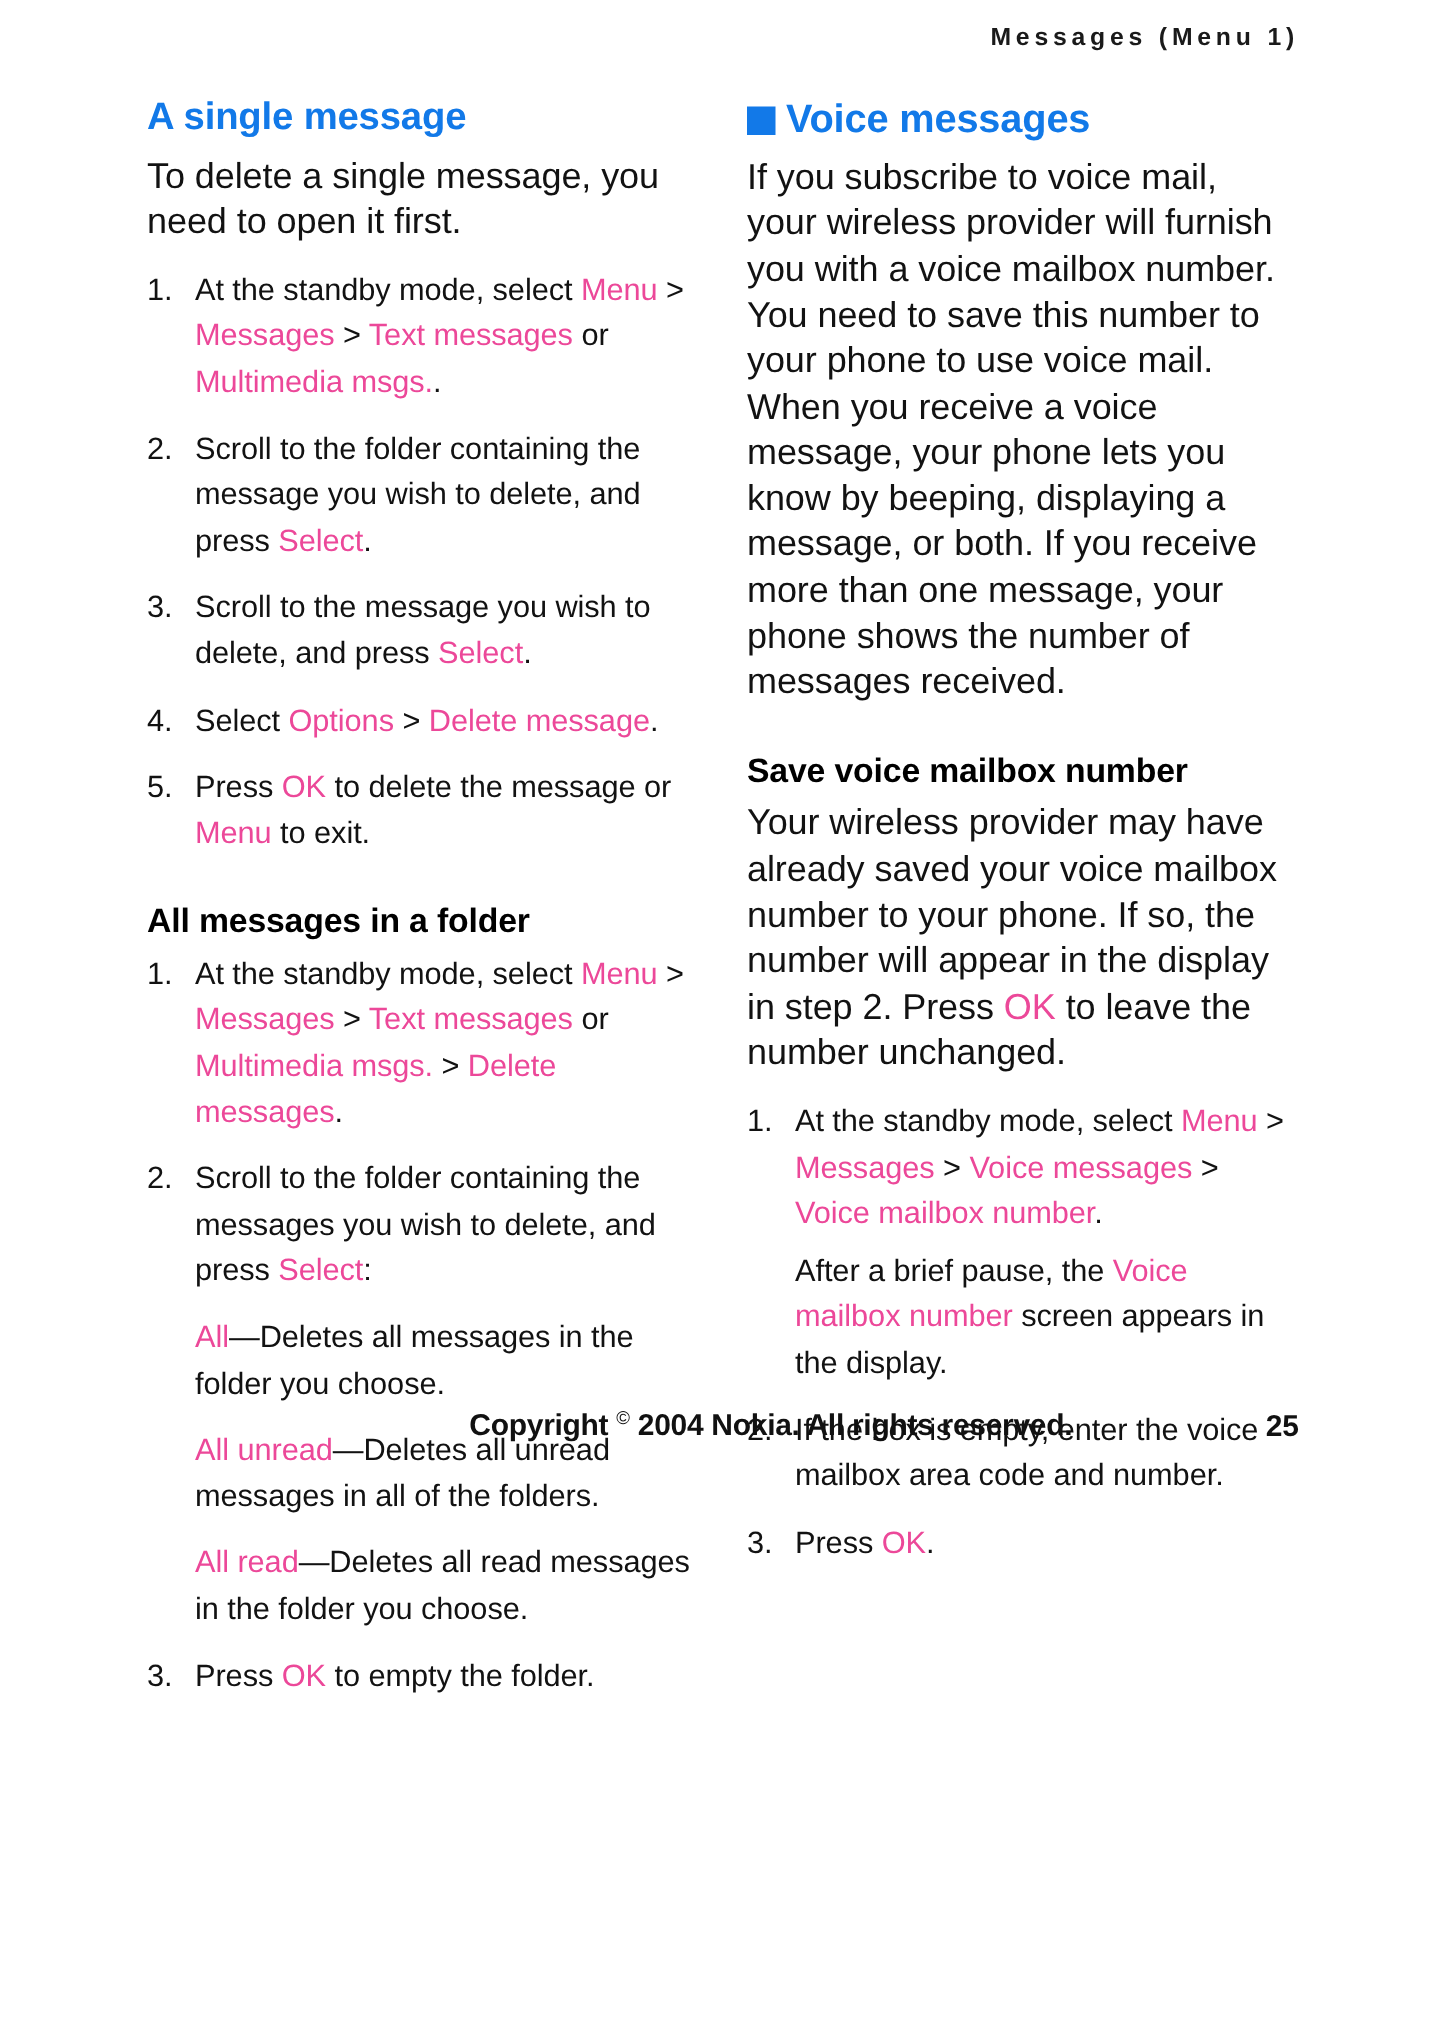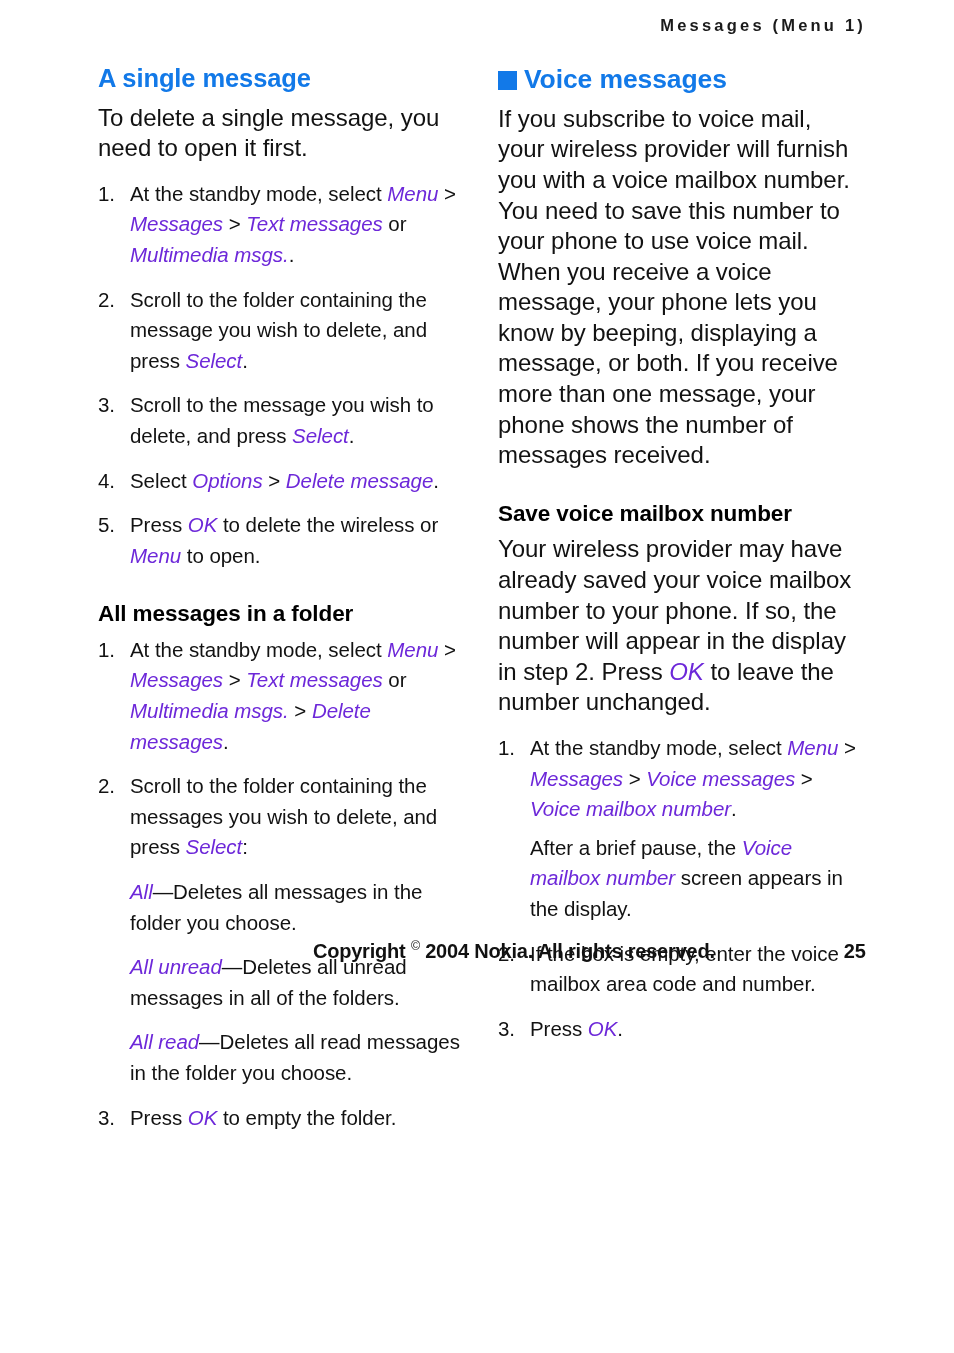--- a/index.html
+++ b/index.html
@@ -129,22 +129,21 @@
     font-size: 20.5px;
     line-height: 30.6px;
     margin: 0 0 14px 32px;
     color: #121212;
     letter-spacing: -0.05px;
   }
   .def-block.tight { margin-top: 13px; }
 
   
   .ui {
-    font-style: italic;
-    color: #6d28d9;
+    color: #ec4899;
   }
 
   
   .footer {
     position: absolute;
     bottom: 32px;
     left: 98px;
     right: 88px;
     display: flex;
     align-items: flex-end;
@@ -182,21 +181,21 @@
 
       <h2 class="section-head">A single message</h2>
 
       <p class="body-text">To delete a single message, you need to open it first.</p>
 
       <ol class="steps">
           <li><span class="marker">1.</span><span><span>At the standby mode, select </span><span class="ui">Menu</span><span> &gt; </span><span class="ui">Messages</span><span> &gt; </span><span class="ui">Text messages</span><span> or </span><span class="ui">Multimedia msgs.</span><span>.</span></span></li>
           <li><span class="marker">2.</span><span><span>Scroll to the folder containing the message you wish to delete, and press </span><span class="ui">Select</span><span>.</span></span></li>
           <li><span class="marker">3.</span><span><span>Scroll to the message you wish to delete, and press </span><span class="ui">Select</span><span>.</span></span></li>
           <li><span class="marker">4.</span><span><span>Select </span><span class="ui">Options</span><span> &gt; </span><span class="ui">Delete message</span><span>.</span></span></li>
-          <li><span class="marker">5.</span><span><span>Press </span><span class="ui">OK</span><span> to delete the wireless or </span><span class="ui">Menu</span><span> to open.</span></span></li>
+          <li><span class="marker">5.</span><span><span>Press </span><span class="ui">OK</span><span> to delete the message or </span><span class="ui">Menu</span><span> to exit.</span></span></li>
         </ol>
 
       <h2 class="sub-head">All messages in a folder</h2>
 
       <ol class="steps">
           <li><span class="marker">1.</span><span><span>At the standby mode, select </span><span class="ui">Menu</span><span> &gt; </span><span class="ui">Messages</span><span> &gt; </span><span class="ui">Text messages</span><span> or </span><span class="ui">Multimedia msgs.</span><span> &gt; </span><span class="ui">Delete messages</span><span>.</span></span></li>
           <li><span class="marker">2.</span><span><span>Scroll to the folder containing the messages you wish to delete, and press </span><span class="ui">Select</span><span>:</span></span></li>
           <div class="def-block tight"><span class="ui">All</span><span>—Deletes all messages in the folder you choose.</span></div>
           <div class="def-block"><span class="ui">All unread</span><span>—Deletes all unread messages in all of the folders.</span></div>
           <div class="def-block"><span class="ui">All read</span><span>—Deletes all read messages in the folder you choose.</span></div>

